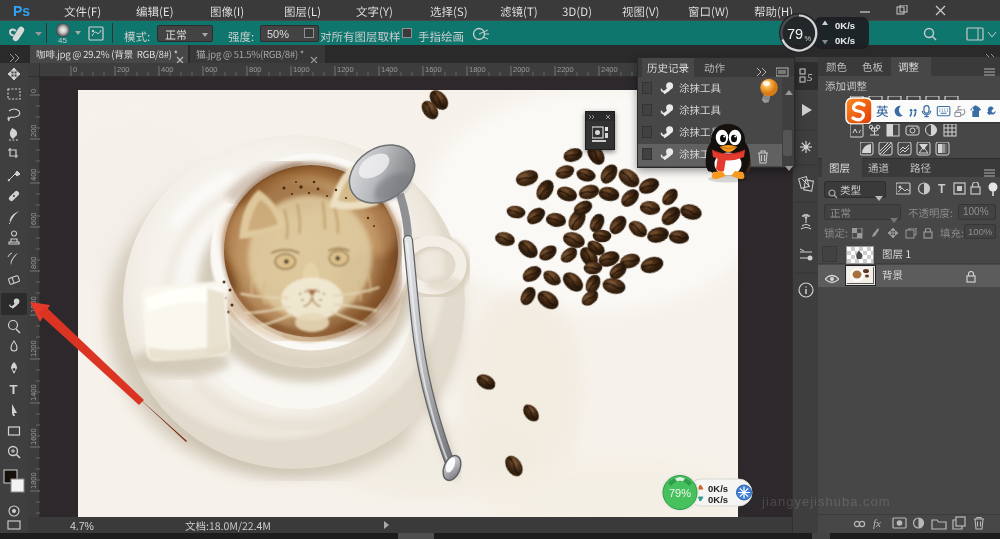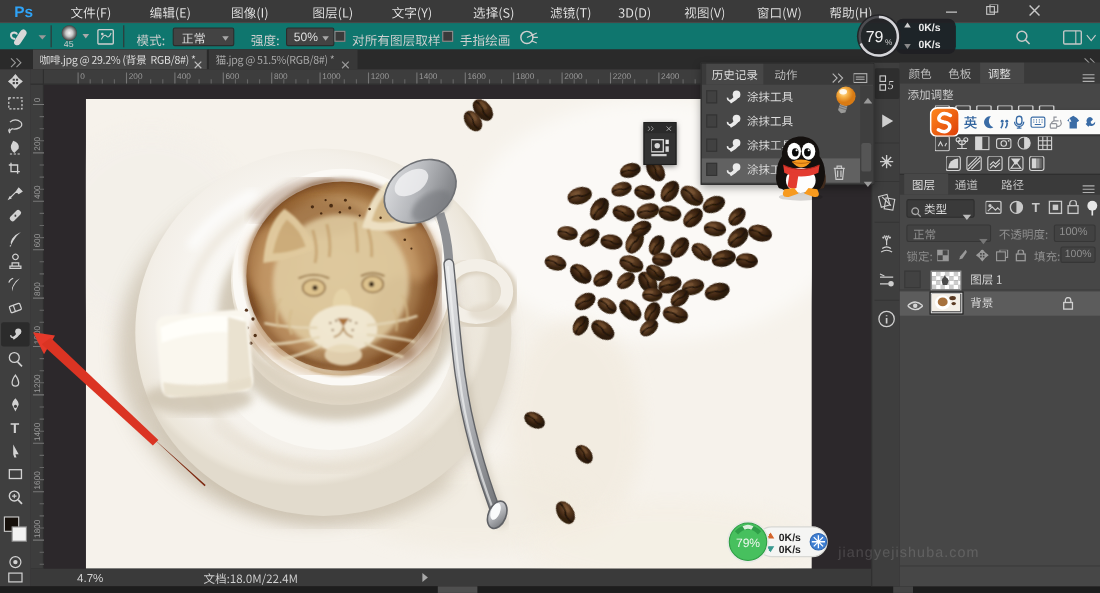--- a/index.html
+++ b/index.html
@@ -552,21 +552,21 @@
           <path d="M1 1l3 4 3-4z" fill="#a8a8a8"></path>
         </svg>
       </div>
     </div>
     <div class="abs" style="left:228px;top:8px;">
       <svg width="27" height="15" viewBox="0 0 27 15" style="display:block;overflow:visible">
         <path d="M4.4 11.8Q5.1 11.8 6.1 11.7Q7.0 11.6 8.1 11.6Q9.2 11.5 10.3 11.4L10.3 12.2Q9.3 12.3 8.2 12.4Q7.2 12.4 6.2 12.5Q5.3 12.6 4.5 12.6ZM8.9 10.5 9.6 10.2Q9.9 10.5 10.2 11.0Q10.5 11.5 10.8 11.9Q11.0 12.3 11.1 12.7L10.3 13.0Q10.2 12.7 10.0 12.2Q9.8 11.8 9.5 11.3Q9.2 10.8 8.9 10.5ZM5.7 7.6V9.2H9.6V7.6ZM4.9 6.9H10.4V10.0H4.9ZM5.9 3.7V5.1H9.3V3.7ZM5.2 2.9H10.1V5.8H5.2ZM7.2 5.6H8.0V11.9L7.2 12.0ZM1.0 8.1H3.6V8.9H1.0ZM3.3 8.1H4.2Q4.2 8.1 4.2 8.2Q4.2 8.3 4.2 8.4Q4.2 8.5 4.2 8.5Q4.1 9.8 4.0 10.6Q3.9 11.5 3.8 11.9Q3.7 12.3 3.5 12.5Q3.4 12.7 3.2 12.7Q3.0 12.8 2.8 12.8Q2.5 12.9 2.2 12.9Q1.8 12.9 1.4 12.8Q1.4 12.6 1.4 12.4Q1.3 12.2 1.2 12.0Q1.6 12.1 1.9 12.1Q2.3 12.1 2.4 12.1Q2.5 12.1 2.6 12.1Q2.7 12.0 2.8 12.0Q2.9 11.8 3.0 11.4Q3.1 11.1 3.2 10.3Q3.3 9.5 3.3 8.3ZM1.0 5.5H1.7Q1.7 6.1 1.6 6.7Q1.6 7.3 1.5 7.9Q1.4 8.5 1.3 8.9H0.5Q0.6 8.5 0.7 7.9Q0.8 7.3 0.9 6.7Q0.9 6.1 1.0 5.5ZM1.2 5.5H3.4V3.7H0.7V2.9H4.2V6.3H1.2Z M14.1 5.6H22.3V6.3H14.1ZM14.2 9.0H20.8V9.7H14.2ZM15.9 4.6H16.8V7.5H19.6V4.6H20.4V8.2H15.9ZM20.6 9.0H20.8L20.9 8.9L21.5 9.2Q21.0 10.1 20.2 10.7Q19.4 11.4 18.5 11.8Q17.5 12.2 16.4 12.5Q15.2 12.7 14.1 12.9Q14.0 12.7 13.9 12.5Q13.8 12.3 13.7 12.1Q14.8 12.0 15.9 11.8Q16.9 11.6 17.9 11.2Q18.8 10.9 19.5 10.3Q20.2 9.8 20.6 9.1ZM16.1 9.5Q16.7 10.3 17.6 10.8Q18.6 11.4 19.9 11.7Q21.1 12.0 22.6 12.2Q22.5 12.3 22.4 12.4Q22.3 12.5 22.2 12.7Q22.1 12.8 22.1 12.9Q20.6 12.7 19.3 12.4Q18.0 12.0 17.0 11.3Q16.0 10.7 15.4 9.8ZM13.4 3.5H22.4V4.3H13.4ZM12.9 3.5H13.8V6.6Q13.8 7.3 13.8 8.1Q13.7 8.9 13.6 9.8Q13.5 10.6 13.3 11.4Q13.1 12.2 12.7 12.9Q12.6 12.9 12.5 12.8Q12.3 12.7 12.2 12.6Q12.0 12.6 11.9 12.5Q12.3 11.9 12.5 11.1Q12.7 10.4 12.8 9.6Q12.9 8.8 12.9 8.0Q12.9 7.3 12.9 6.6ZM16.9 2.5 17.8 2.3Q18.0 2.6 18.2 3.0Q18.4 3.5 18.5 3.8L17.6 4.0Q17.5 3.7 17.3 3.3Q17.1 2.8 16.9 2.5Z M24.6 7.5Q24.3 7.5 24.1 7.3Q23.8 7.1 23.8 6.7Q23.8 6.4 24.1 6.1Q24.3 5.9 24.6 5.9Q24.9 5.9 25.1 6.1Q25.4 6.4 25.4 6.7Q25.4 7.1 25.1 7.3Q24.9 7.5 24.6 7.5ZM24.6 12.1Q24.3 12.1 24.1 11.9Q23.8 11.7 23.8 11.4Q23.8 11.0 24.1 10.8Q24.3 10.6 24.6 10.6Q24.9 10.6 25.1 10.8Q25.4 11.0 25.4 11.4Q25.4 11.7 25.1 11.9Q24.9 12.1 24.6 12.1Z" fill="#cfcfcf"></path>
       </svg>
     </div>
     <div class="abs" style="left:260px;top:4px;">
-      <div style="width:44px;height:17px;background:#434343;border:1px solid #2c2c2c;border-radius:2px;position:relative">
+      <div style="width:59px;height:17px;background:#434343;border:1px solid #2c2c2c;border-radius:2px;position:relative">
         <span class="abs" style="left:6px;top:2px;font-size:11px;color:#dedede">50%</span>
         <svg class="abs" style="right:3px;top:6px" width="8" height="6">
           <path d="M1 1l3 4 3-4z" fill="#a8a8a8"></path>
         </svg>
       </div>
     </div>
     <div class="abs" style="left:304px;top:7px;">
       <div style="width:10px;height:10px;border:1px solid #909090;background:#3a3a3a"></div>
     </div>
     <div class="abs" style="left:320px;top:8px;">
@@ -1155,20 +1155,47 @@
     <div class="abs" style="left:64px;top:212px;">
       <svg width="22" height="14" viewBox="0 0 22 14" style="display:block;overflow:visible">
         <path d="M2.1 5.4H7.9V6.0H2.9V10.8H2.1ZM7.7 5.4H8.5V10.0Q8.5 10.3 8.4 10.5Q8.3 10.6 8.1 10.7Q7.8 10.8 7.4 10.8Q7.0 10.9 6.4 10.9Q6.3 10.7 6.3 10.5Q6.2 10.3 6.1 10.1Q6.4 10.2 6.7 10.2Q7.0 10.2 7.2 10.2Q7.4 10.2 7.5 10.2Q7.6 10.2 7.7 10.1Q7.7 10.1 7.7 10.0ZM2.6 6.9H8.0V7.5H2.6ZM0.8 2.1H3.9V2.7H0.8ZM0.6 4.1Q1.2 4.0 2.1 3.9Q3.0 3.8 3.9 3.6L3.9 4.2Q3.1 4.4 2.2 4.5Q1.4 4.7 0.7 4.8ZM2.6 8.4H8.0V9.0H2.6ZM3.5 1.2H4.2V5.1H3.5ZM8.9 1.7 9.5 2.2Q9.1 2.4 8.5 2.6Q8.0 2.8 7.4 2.9Q6.9 3.1 6.3 3.2Q6.3 3.1 6.2 2.9Q6.2 2.7 6.1 2.6Q6.6 2.5 7.1 2.3Q7.7 2.2 8.1 2.0Q8.6 1.8 8.9 1.7ZM5.8 1.2H6.6V4.0Q6.6 4.2 6.7 4.2Q6.8 4.3 7.1 4.3Q7.2 4.3 7.4 4.3Q7.6 4.3 7.9 4.3Q8.2 4.3 8.4 4.3Q8.6 4.3 8.7 4.3Q8.9 4.3 9.0 4.2Q9.1 4.2 9.2 4.0Q9.2 3.8 9.2 3.4Q9.3 3.5 9.5 3.6Q9.8 3.6 9.9 3.7Q9.9 4.2 9.8 4.5Q9.7 4.8 9.4 4.9Q9.2 5.0 8.8 5.0Q8.8 5.0 8.6 5.0Q8.4 5.0 8.2 5.0Q7.9 5.0 7.7 5.0Q7.5 5.0 7.3 5.0Q7.1 5.0 7.0 5.0Q6.5 5.0 6.3 4.9Q6.0 4.8 5.9 4.6Q5.8 4.4 5.8 4.0Z M13.0 3.3V4.0H18.4V3.3ZM13.0 2.1V2.8H18.4V2.1ZM12.3 1.6H19.2V4.5H12.3ZM11.1 5.2H20.4V5.8H11.1ZM13.3 7.0V8.0H18.2V7.0ZM12.5 6.4H19.0V8.5H12.5ZM15.4 8.2H16.1V10.1Q16.1 10.4 16.1 10.5Q16.0 10.7 15.7 10.7Q15.5 10.8 15.1 10.8Q14.8 10.8 14.2 10.8Q14.2 10.7 14.1 10.5Q14.0 10.3 14.0 10.2Q14.2 10.2 14.5 10.2Q14.7 10.2 14.9 10.2Q15.1 10.2 15.2 10.2Q15.3 10.2 15.3 10.2Q15.4 10.1 15.4 10.1ZM17.0 9.3 17.5 8.8Q18.0 9.0 18.6 9.2Q19.1 9.5 19.6 9.7Q20.0 10.0 20.4 10.2L19.8 10.7Q19.5 10.5 19.1 10.2Q18.6 10.0 18.1 9.7Q17.5 9.5 17.0 9.3ZM13.6 8.8 14.3 9.1Q13.9 9.4 13.5 9.7Q13.0 10.0 12.5 10.2Q12.0 10.5 11.6 10.7Q11.5 10.6 11.4 10.5Q11.3 10.4 11.2 10.3Q11.1 10.2 11.0 10.1Q11.4 9.9 11.9 9.7Q12.4 9.5 12.8 9.3Q13.2 9.1 13.6 8.8ZM15.0 4.7 15.7 4.5Q15.9 4.7 16.1 4.9Q16.2 5.2 16.3 5.4L15.6 5.6Q15.5 5.4 15.4 5.2Q15.2 4.9 15.0 4.7Z" fill="#e2e2e2"></path>
       </svg>
     </div>
     <div class="abs" style="left:148px;top:212px;"><svg width="10" height="12">
         <rect x="1" y="5" width="8" height="6" fill="none" stroke="#d0d0d0" stroke-width="1.2"></rect>
         <path d="M2.5 5 V3 a2.5 2.5 0 0 1 5 0 V5" fill="none" stroke="#d0d0d0" stroke-width="1.2"></path>
       </svg></div>
     <div class="abs" style="left:0;top:457px;width:182px;height:19px;border-top:1px solid #3b3b3b"></div>
+    <div class="abs" style="left:8px;top:459px;"><svg width="170" height="15">
+        <g transform="translate(28,3)">
+          <circle cx="3" cy="5" r="2.6" fill="none" stroke="#b9b9b9" stroke-width="1.2"></circle>
+          <circle cx="8" cy="5" r="2.6" fill="none" stroke="#b9b9b9" stroke-width="1.2"></circle>
+        </g>
+        <g transform="translate(47,1)">
+          <text font-size="11" font-style="italic" fill="#b9b9b9" font-family="Liberation Serif" y="10">fx</text>
+        </g>
+        <g transform="translate(67,2)">
+          <rect width="13" height="10" rx="1" fill="none" stroke="#b9b9b9" stroke-width="1.2"></rect>
+          <circle cx="6.5" cy="5" r="2.8" fill="#b9b9b9"></circle>
+        </g>
+        <g transform="translate(87,2)">
+          <circle cx="5.5" cy="5" r="5" fill="none" stroke="#b9b9b9" stroke-width="1.2"></circle>
+          <path d="M5.5 0 a5 5 0 0 1 0 10z" fill="#b9b9b9"></path>
+        </g>
+        <g transform="translate(106,2)">
+          <path d="M0 2 h5 l1.5 2 H14 V11 H0 Z" fill="none" stroke="#b9b9b9" stroke-width="1.2"></path>
+        </g>
+        <g transform="translate(127,1)">
+          <rect x="3" y="0" width="9" height="9" fill="none" stroke="#b9b9b9" stroke-width="1.2"></rect>
+          <path d="M3 3 H0 V12 H9 V9" fill="none" stroke="#b9b9b9" stroke-width="1.2"></path>
+        </g>
+        <g transform="translate(147,1)">
+          <path d="M1 2 h10 M4 2 v-1.5 h4 V2 M2 2 l1 10 h6 l1-10 M4.5 4.5 v5 M7.5 4.5 v5" fill="none" stroke="#b9b9b9" stroke-width="1.1"></path>
+        </g>
+      </svg></div>
   </div>
 <div class="abs" style="left:637px;top:57px;width:158px;height:111px;background:#474747;border:1px solid #2a2a2a;box-shadow:0 3px 8px rgba(0,0,0,.4)">
     <div class="abs" style="left:0;top:0;width:156px;height:19px;background:#3a3a3a"></div>
     <div class="abs" style="left:4px;top:0;width:52px;height:19px;background:#474747"></div>
     <div class="abs" style="left:9px;top:4px;">
       <svg width="43" height="14" viewBox="0 0 43 14" style="display:block;overflow:visible">
         <path d="M1.7 1.7H9.9V2.4H1.7ZM1.2 1.7H2.0V5.0Q2.0 5.7 2.0 6.4Q1.9 7.2 1.8 7.9Q1.7 8.7 1.6 9.5Q1.4 10.2 1.1 10.8Q1.0 10.7 0.9 10.7Q0.7 10.6 0.6 10.5Q0.5 10.4 0.4 10.4Q0.7 9.8 0.8 9.1Q1.0 8.4 1.1 7.7Q1.2 7.0 1.2 6.3Q1.2 5.6 1.2 5.0ZM2.7 4.7H8.9V5.5H2.7ZM8.6 4.7H9.4Q9.4 4.7 9.4 4.8Q9.4 4.9 9.4 5.0Q9.4 5.1 9.4 5.1Q9.3 6.4 9.3 7.3Q9.2 8.2 9.1 8.8Q9.0 9.4 8.9 9.8Q8.8 10.1 8.7 10.3Q8.5 10.5 8.3 10.6Q8.1 10.6 7.8 10.7Q7.6 10.7 7.1 10.7Q6.7 10.7 6.2 10.6Q6.2 10.5 6.1 10.2Q6.1 10.0 6.0 9.9Q6.5 9.9 6.9 9.9Q7.4 9.9 7.5 9.9Q7.7 9.9 7.8 9.9Q7.9 9.9 8.0 9.8Q8.1 9.7 8.2 9.4Q8.3 9.0 8.4 8.5Q8.4 7.9 8.5 7.0Q8.6 6.1 8.6 4.9ZM5.2 3.0H6.0Q6.0 4.0 5.9 5.0Q5.8 5.9 5.7 6.8Q5.5 7.6 5.1 8.4Q4.8 9.1 4.2 9.7Q3.6 10.3 2.8 10.8Q2.7 10.7 2.5 10.5Q2.4 10.3 2.2 10.2Q3.1 9.8 3.6 9.2Q4.1 8.7 4.5 8.0Q4.8 7.3 4.9 6.5Q5.1 5.7 5.1 4.8Q5.2 4.0 5.2 3.0Z M15.4 1.2H16.2V5.6Q16.2 6.3 16.1 6.9Q16.0 7.5 15.7 8.1Q15.5 8.7 14.9 9.2Q14.4 9.7 13.6 10.1Q12.7 10.5 11.4 10.8Q11.4 10.7 11.3 10.6Q11.2 10.5 11.1 10.4Q11.0 10.2 11.0 10.1Q12.2 9.9 13.0 9.5Q13.8 9.2 14.3 8.7Q14.8 8.3 15.0 7.8Q15.2 7.3 15.3 6.7Q15.4 6.2 15.4 5.6ZM12.6 3.6V5.6H19.0V3.6ZM11.8 2.8H19.8V6.3H11.8ZM13.0 6.7Q13.5 7.6 14.2 8.3Q14.8 8.9 15.8 9.3Q16.7 9.6 17.9 9.8Q19.1 9.9 20.6 10.0Q20.5 10.2 20.4 10.4Q20.3 10.6 20.3 10.8Q18.7 10.7 17.5 10.5Q16.2 10.3 15.2 9.9Q14.2 9.5 13.5 8.7Q12.8 8.0 12.3 6.9Z M22.3 1.9 22.8 1.4Q23.1 1.7 23.5 2.0Q23.8 2.3 24.1 2.6Q24.3 2.8 24.5 3.1L23.9 3.6Q23.8 3.4 23.5 3.1Q23.2 2.8 22.9 2.5Q22.6 2.2 22.3 1.9ZM23.1 10.6 23.0 9.9 23.2 9.5 25.0 8.3Q25.1 8.4 25.1 8.6Q25.2 8.8 25.3 9.0Q24.6 9.4 24.2 9.7Q23.8 10.0 23.6 10.2Q23.4 10.4 23.3 10.5Q23.2 10.6 23.1 10.6ZM21.5 4.5H23.7V5.2H21.5ZM23.1 10.6Q23.1 10.5 23.0 10.4Q22.9 10.3 22.8 10.2Q22.7 10.1 22.6 10.0Q22.8 9.9 23.0 9.7Q23.2 9.4 23.2 9.0V4.5H23.9V9.6Q23.9 9.6 23.9 9.7Q23.8 9.8 23.6 9.9Q23.5 10.0 23.4 10.1Q23.3 10.3 23.2 10.4Q23.1 10.5 23.1 10.6ZM25.9 5.4H30.0V6.1H25.9ZM25.6 5.4H26.4V9.4Q26.4 9.7 26.6 9.8Q26.7 9.9 27.2 9.9Q27.3 9.9 27.5 9.9Q27.8 9.9 28.0 9.9Q28.3 9.9 28.6 9.9Q28.9 9.9 29.2 9.9Q29.4 9.9 29.5 9.9Q29.9 9.9 30.0 9.8Q30.2 9.7 30.2 9.3Q30.3 8.9 30.3 8.2Q30.4 8.2 30.6 8.3Q30.7 8.4 30.8 8.4Q31.0 8.5 31.1 8.5Q31.0 9.3 30.9 9.8Q30.8 10.3 30.5 10.5Q30.1 10.7 29.6 10.7Q29.5 10.7 29.2 10.7Q29.0 10.7 28.7 10.7Q28.4 10.7 28.0 10.7Q27.7 10.7 27.5 10.7Q27.2 10.7 27.2 10.7Q26.6 10.7 26.2 10.6Q25.9 10.5 25.7 10.2Q25.6 9.9 25.6 9.4ZM25.4 1.9H30.4V6.7H29.6V2.7H25.4Z M32.2 5.1H41.4V5.9H32.2ZM36.3 5.5H37.1V10.0Q37.1 10.3 37.0 10.5Q36.9 10.7 36.7 10.7Q36.5 10.8 36.0 10.8Q35.6 10.9 35.0 10.9Q35.0 10.7 34.9 10.5Q34.8 10.3 34.7 10.2Q35.1 10.2 35.3 10.2Q35.6 10.2 35.8 10.2Q36.0 10.2 36.1 10.2Q36.2 10.2 36.3 10.1Q36.3 10.1 36.3 10.0ZM37.0 6.0Q37.4 6.9 38.1 7.6Q38.7 8.4 39.6 8.9Q40.5 9.5 41.5 9.7Q41.4 9.8 41.3 9.9Q41.2 10.1 41.1 10.2Q41.0 10.3 41.0 10.4Q39.9 10.1 39.0 9.5Q38.2 8.9 37.5 8.0Q36.8 7.2 36.4 6.2ZM40.0 6.1 40.7 6.6Q40.3 6.9 39.9 7.2Q39.5 7.5 39.1 7.8Q38.7 8.1 38.3 8.3L37.8 7.9Q38.1 7.6 38.6 7.3Q39.0 7.0 39.3 6.7Q39.7 6.4 40.0 6.1ZM32.9 6.7 33.4 6.2Q33.8 6.4 34.1 6.6Q34.5 6.8 34.8 7.1Q35.2 7.3 35.4 7.5L34.8 8.1Q34.6 7.8 34.3 7.6Q34.0 7.4 33.6 7.1Q33.3 6.9 32.9 6.7ZM32.2 9.4Q32.7 9.2 33.5 8.9Q34.2 8.7 35.0 8.3Q35.8 8.0 36.6 7.7L36.8 8.3Q36.0 8.7 35.3 9.0Q34.6 9.3 33.9 9.6Q33.2 9.9 32.6 10.1ZM33.2 3.5H39.5V4.2H33.2ZM39.3 1.8H39.4L39.5 1.7L40.1 1.8Q40.1 2.3 40.1 3.0Q40.1 3.7 40.0 4.3Q40.0 5.0 39.9 5.6L39.1 5.5Q39.1 5.1 39.2 4.6Q39.2 4.1 39.2 3.6Q39.2 3.1 39.3 2.6Q39.3 2.2 39.3 1.9ZM32.9 1.8H39.5V2.5H32.9Z" fill="#e0e0e0"></path>
       </svg>
     </div>
     <div class="abs" style="left:66px;top:4px;">

